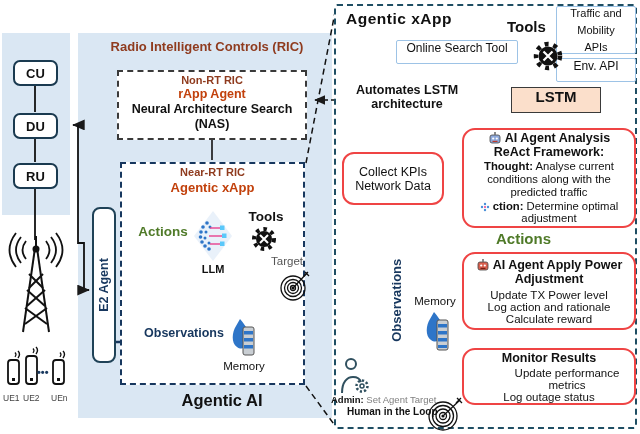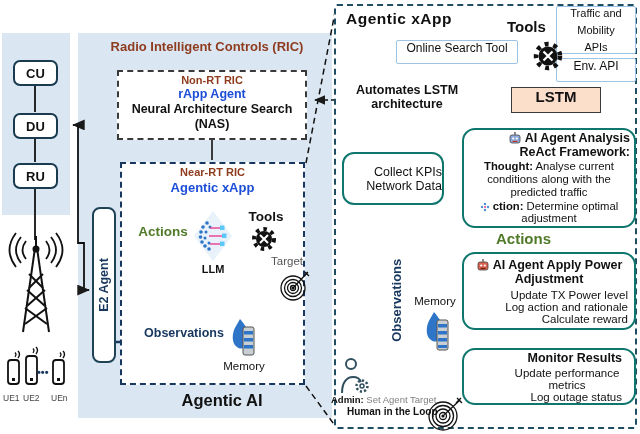--- a/index.html
+++ b/index.html
@@ -6,30 +6,30 @@
   #stage{position:relative;width:640px;height:434px;background:#fff;overflow:hidden;
          font-family:"Liberation Sans",sans-serif;color:#111;}
   .abs{position:absolute;}
   .panel{position:absolute;background:#DAE7F3;z-index:1;}
   .wires{position:absolute;left:0;top:0;z-index:5;pointer-events:none;}
   .box{position:absolute;z-index:10;background:#fff;box-sizing:border-box;}
   .lbl{position:absolute;z-index:12;line-height:1.12;}
   .ctr{text-align:center;}
   .b{font-weight:bold;}
   .red{color:#8F3B1E;}
-  .navy{color:#1d4ed8;}
+  .navy{color:#c2410c;}
   .dknavy{color:#17375E;}
   .green{color:#4F7A28;}
   .gray{color:#808080;font-weight:normal;}
   .node{border:2px solid #1A3A50;border-radius:7px;font-weight:bold;font-size:13px;
         display:flex;align-items:center;justify-content:center;}
   .dashbox{border:2px dashed #3A3A3A;}
   .dashnavy{border:2px dashed #17375E;}
-  .round{border:2px solid #0f766e;border-radius:13px;display:flex;flex-direction:column;
-         align-items:flex-end;justify-content:center;}
+  .round{border:2px solid #ef4444;border-radius:13px;display:flex;flex-direction:column;
+         align-items:center;justify-content:center;}
   .apibox{border:1.5px solid #9DC3E6;border-radius:2px;display:flex;flex-direction:column;
           align-items:center;justify-content:space-between;font-size:11px;}
   .rot{transform:rotate(-90deg);transform-origin:center center;}
   .robot{display:inline-block;vertical-align:-2px;margin-right:3px;}
 </style>
 </head>
 <body>
 
 <div id="stage">
 

